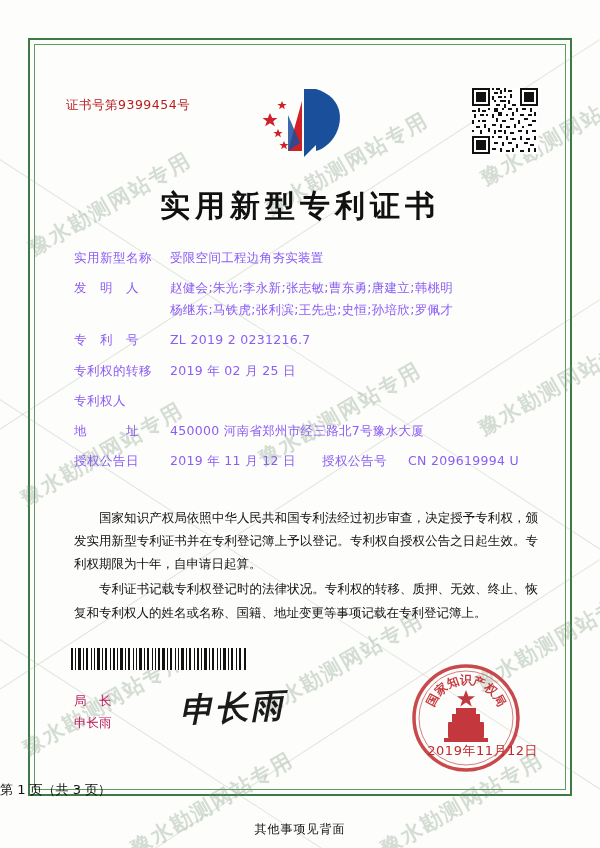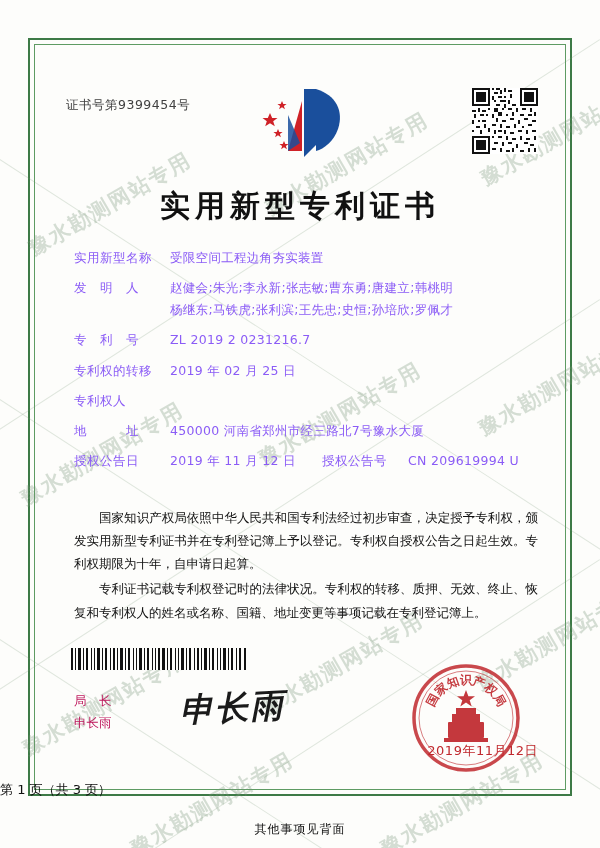--- a/index.html
+++ b/index.html
@@ -64,21 +64,21 @@
     height: 1px;
     background: rgba(120,150,120,0.22);
     transform-origin: 0 0;
   }
 
   
   .cert-no {
     position: absolute;
     left: 66px; top: 97px;
     font-size: 12.5px;
-    color: #404040;
+    color: #b91c1c;
     letter-spacing: 0.5px;
     z-index: 10;
   }
   .logo {
     position: absolute;
     left: 258px; top: 85px;
     width: 96px; height: 84px;
     z-index: 10;
   }
   .qr {

